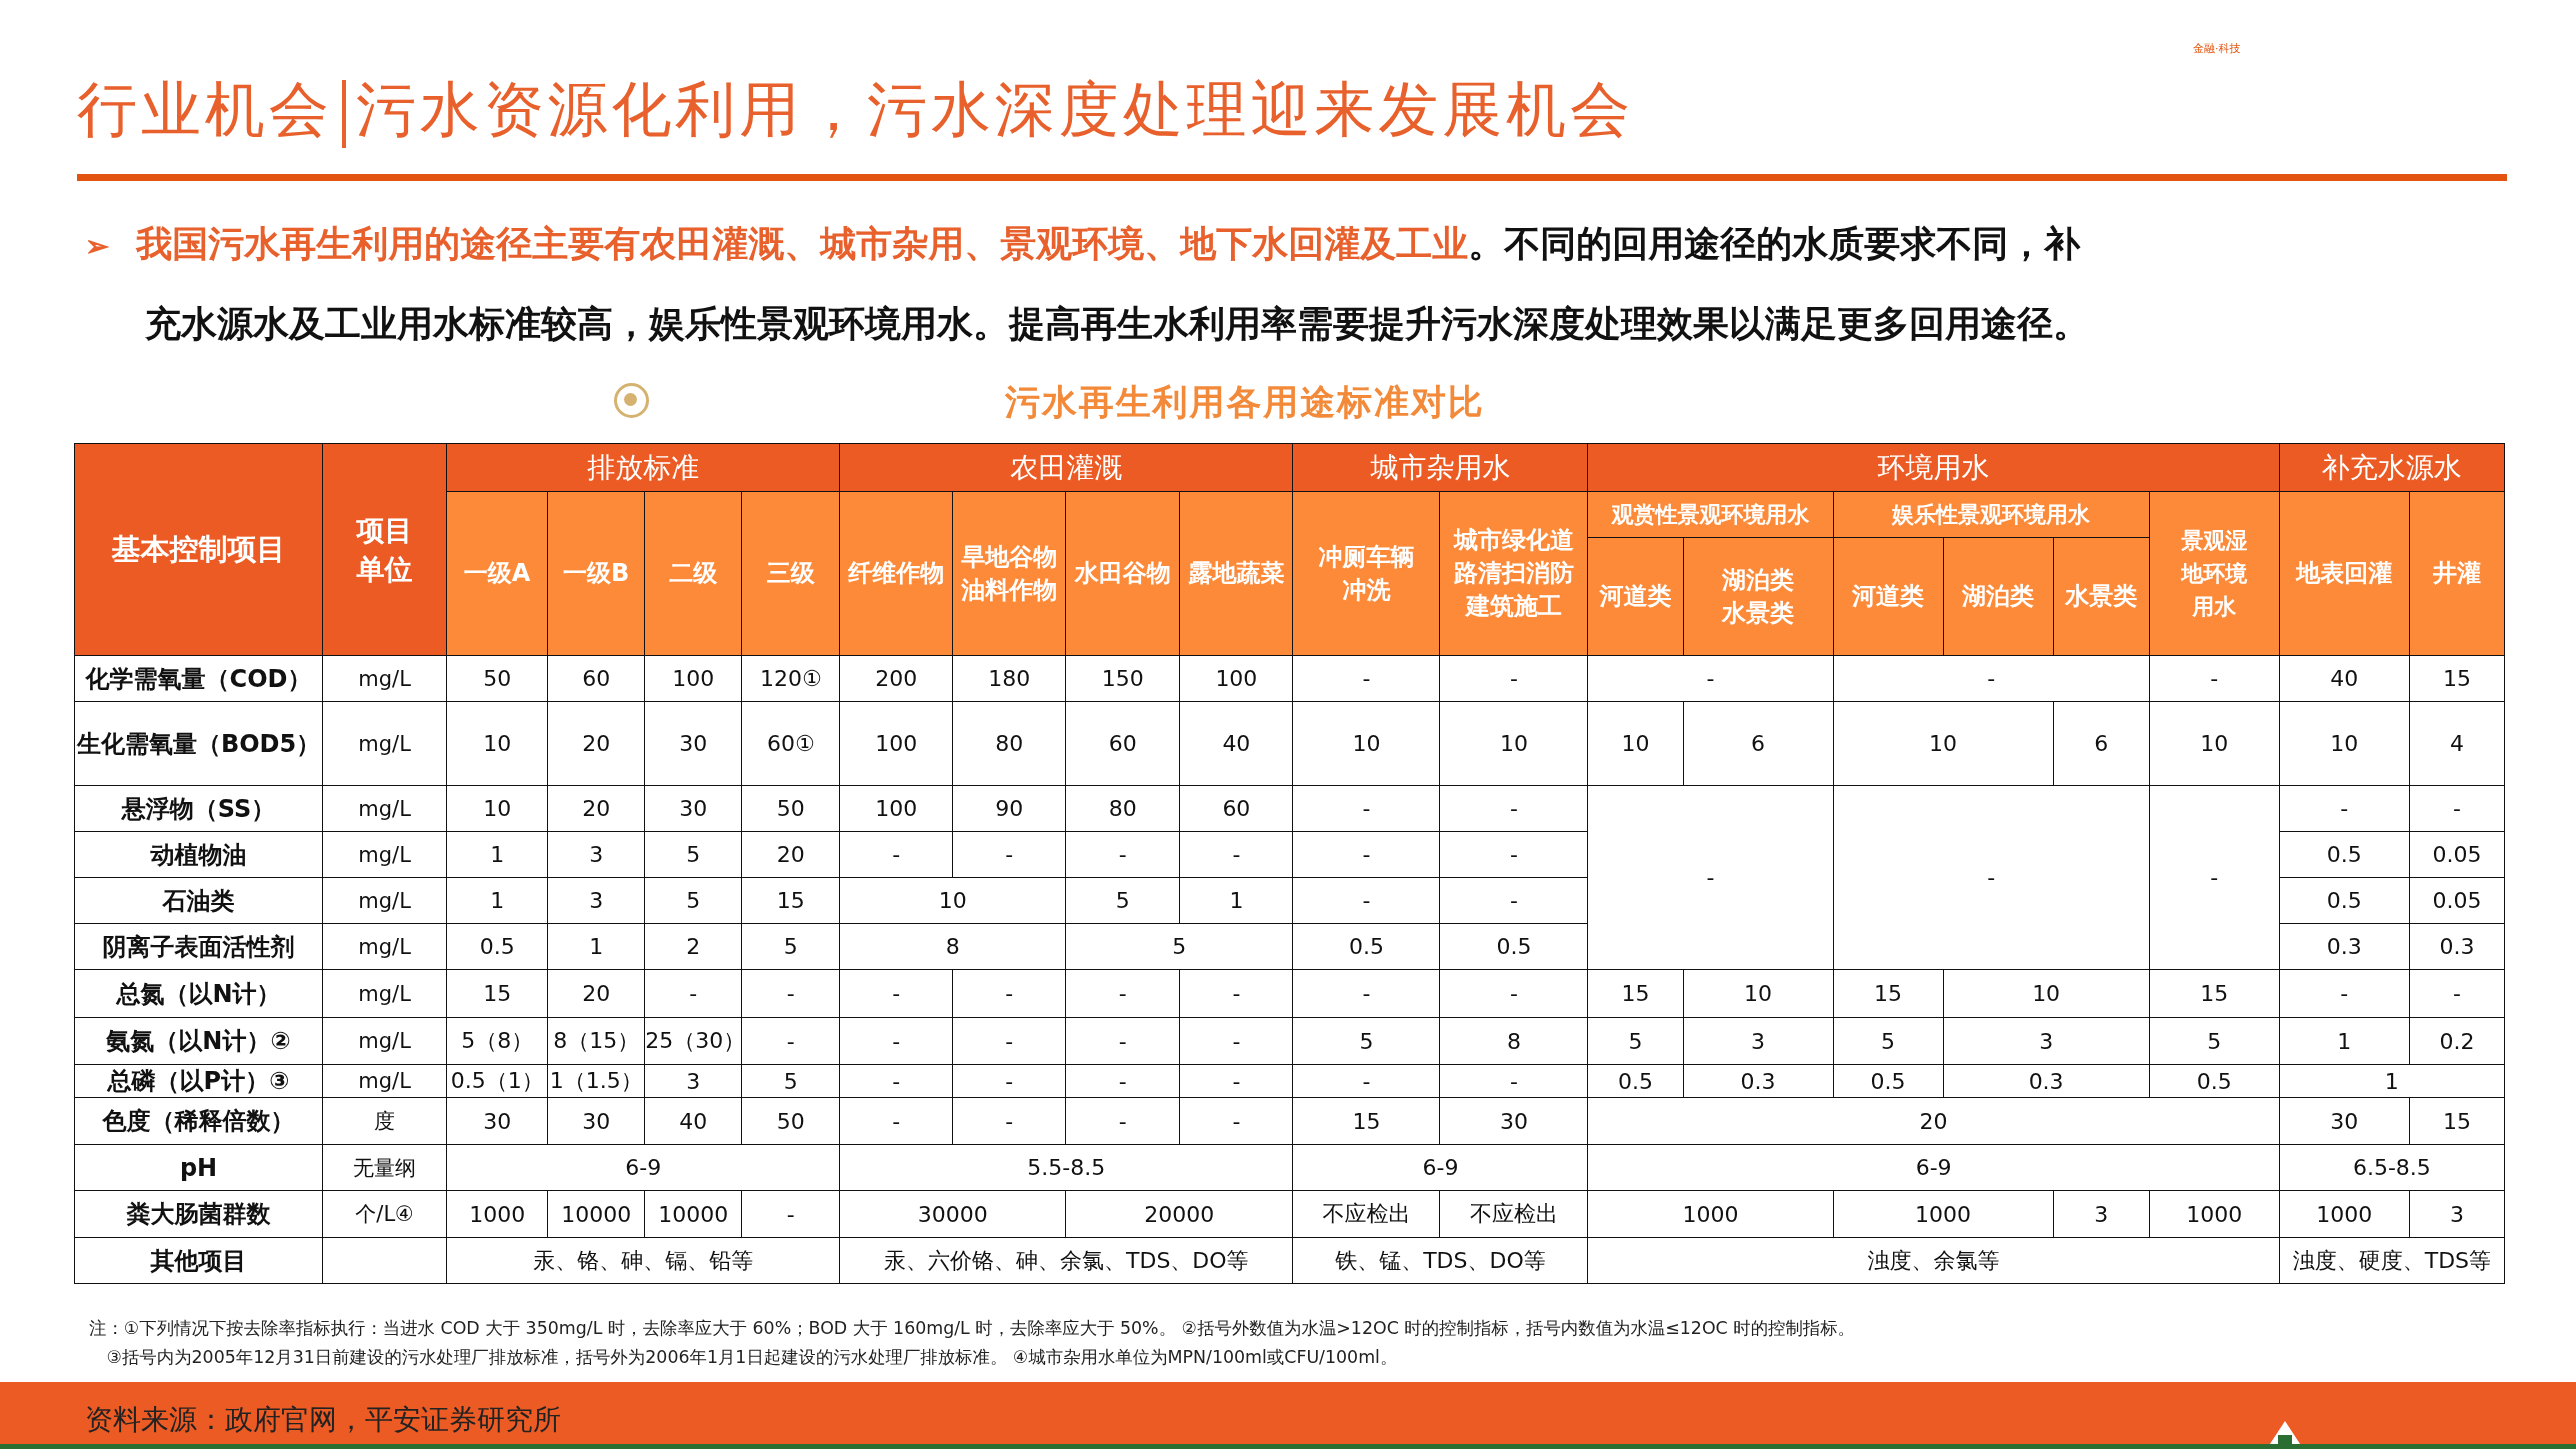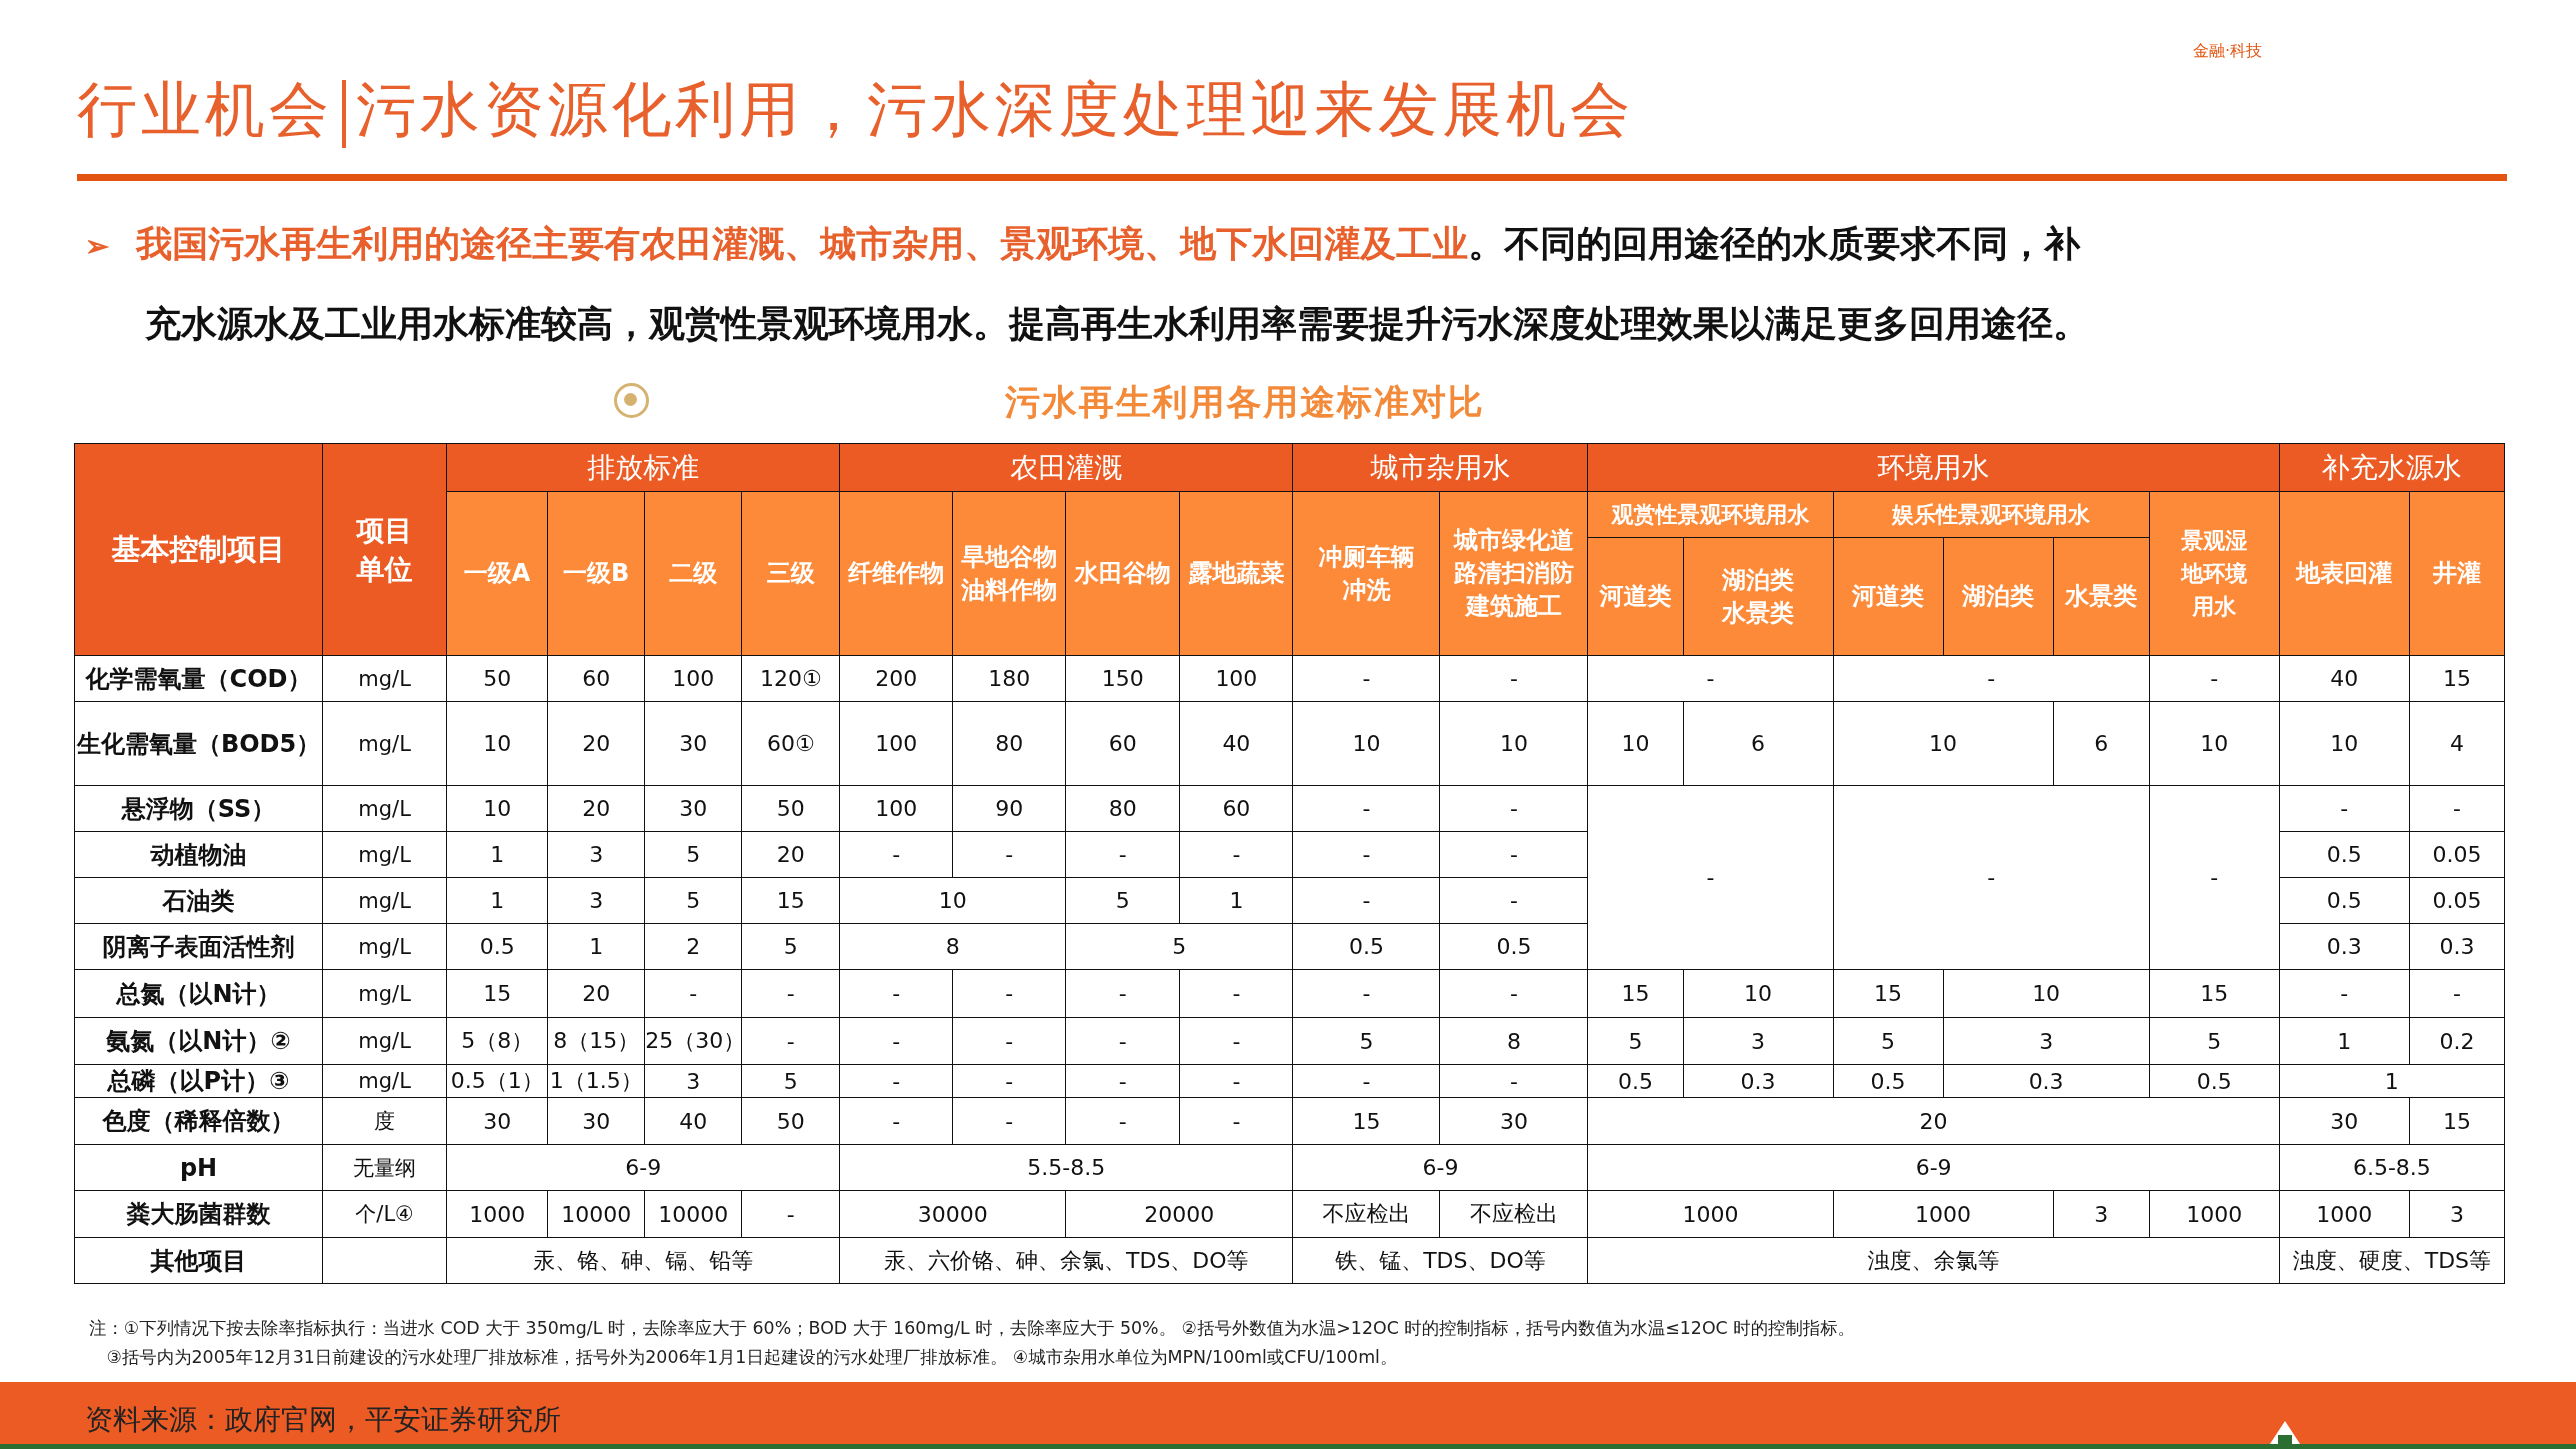--- a/index.html
+++ b/index.html
@@ -1,21 +1,21 @@
 <!DOCTYPE html>
 <html><head>
 <meta charset="utf-8">
 <style>
   html,body{margin:0;padding:0;background:#fff;}
   body{width:2576px;height:1449px;position:relative;overflow:hidden;font-family:"DejaVu Sans","Liberation Sans",sans-serif;}
   .title{position:absolute;left:77px;top:70px;font-size:60px;color:#e8602c;font-family:"DejaVu Serif","Liberation Serif",serif;letter-spacing:3.9px;white-space:nowrap;}
   .title .sep{display:inline-block;width:3.9px;height:68px;background:#e8602c;vertical-align:middle;margin:0 9.7px;}
   .logo{position:absolute;left:2150px;top:37px;}
   .logo .main{font-size:39px;font-weight:bold;color:#e2540f;letter-spacing:1px;white-space:nowrap;}
-  .logo .sub{font-size:16px;color:#e2540f;margin-left:43px;margin-top:3.9px;}
+  .logo .sub{font-size:11px;color:#e2540f;margin-left:43px;margin-top:3.9px;}
   .rule{position:absolute;left:77px;top:174px;width:2430px;height:6.8px;background:#e2540f;}
   .bullet{position:absolute;left:85px;top:205px;width:2435px;font-size:36px;line-height:77px;font-family:"DejaVu Serif","Liberation Serif",serif;font-weight:bold;color:#111;}
   .bullet .arrow{color:#e8602c;font-size:29px;margin-right:27px;}
   .bullet .hl{color:#e8602c;}
   .bullet .line2{padding-left:60px;}
   .tcap{position:absolute;left:609px;top:379px;width:1836px;height:48px;}
   .tcap .ring{position:absolute;left:4.8px;top:3.9px;width:35px;height:35px;border-radius:50%;border:3.9px solid #d6b271;box-sizing:border-box;}
   .tcap .ring::after{content:"";position:absolute;left:6.8px;top:6.8px;width:13.5px;height:13.5px;border-radius:50%;background:#d6b271;}
   .tcap .txt{position:absolute;left:396px;top:0px;font-size:35px;color:#f28a3a;font-family:"DejaVu Serif","Liberation Serif",serif;font-weight:bold;letter-spacing:1.9px;}
   table.std{position:absolute;left:74px;top:443px;border-collapse:collapse;table-layout:fixed;width:2431px;}
@@ -39,21 +39,21 @@
 <div class="title"><span>行业机会</span><span class="sep"></span><span>污水资源化利用，污水深度处理迎来发展机会</span></div>
 
 <div class="logo">
   <div class="sub">金融·科技</div>
 </div>
 
 <div class="rule"></div>
 
 <div class="bullet">
   <div><span class="arrow">➢</span><span class="hl">我国污水再生利用的途径主要有农田灌溉、城市杂用、景观环境、地下水回灌及工业</span><span>。不同的回用途径的水质要求不同，补</span></div>
-  <div class="line2">充水源水及工业用水标准较高，观赏性景观环境用水。提高再生水利用率需要提升污水深度处理效果以满足更多回用途径。</div>
+  <div class="line2">充水源水及工业用水标准较高，娱乐性景观环境用水。提高再生水利用率需要提升污水深度处理效果以满足更多回用途径。</div>
 </div>
 
 <div class="tcap">
   <div class="ring"></div>
   <div class="txt">污水再生利用各用途标准对比</div>
 </div>
 
 <table class="std">
   <colgroup>
     <col style="width:248px">

